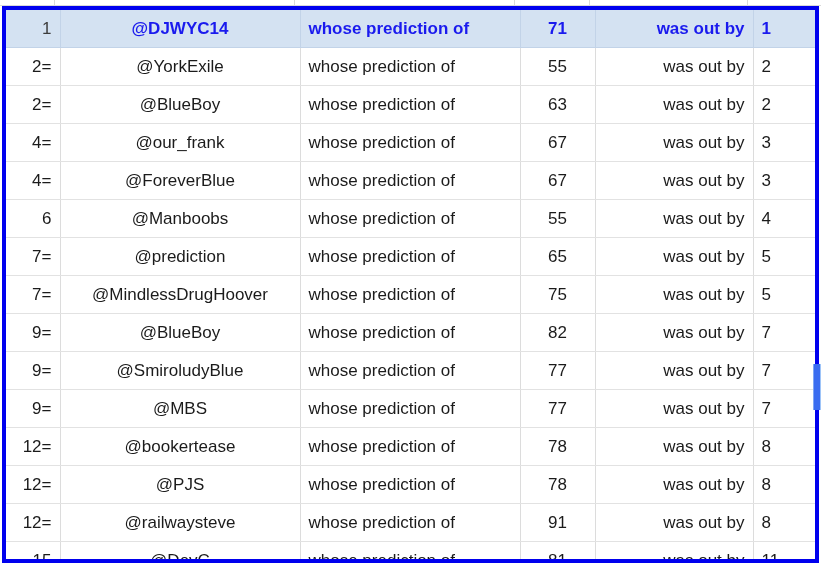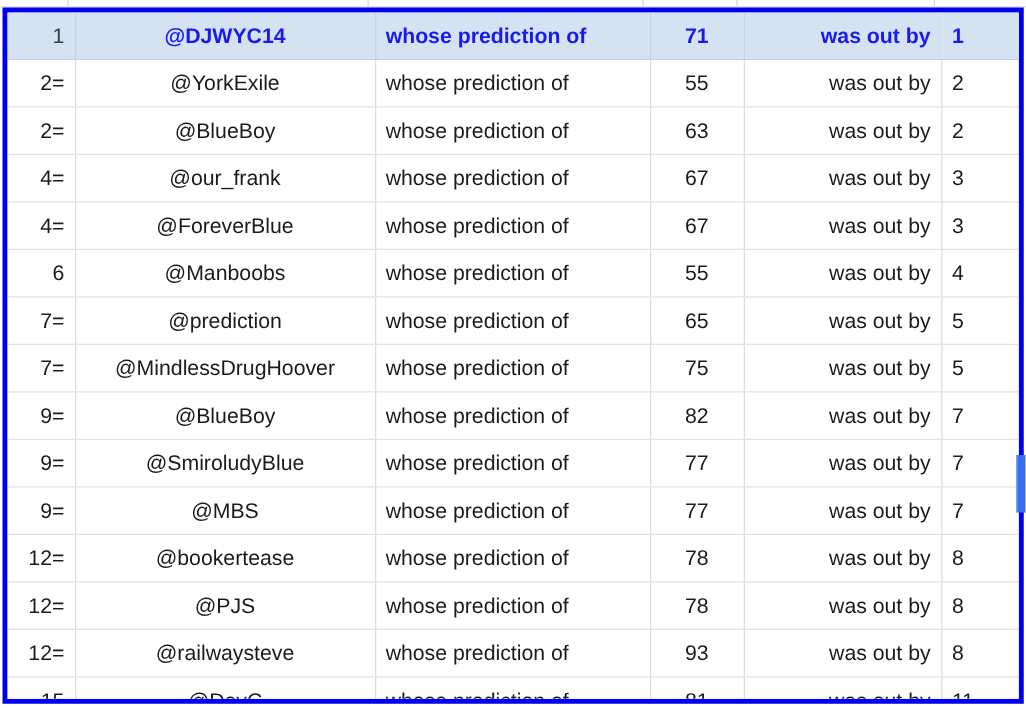--- a/index.html
+++ b/index.html
@@ -237,21 +237,21 @@
             <td class="col-user">@PJS</td>
             <td class="col-phrase">whose prediction of</td>
             <td class="col-value">78</td>
             <td class="col-phrase2">was out by</td>
             <td class="col-diff">8</td>
           </tr>
           <tr>
             <td class="col-rank">12=</td>
             <td class="col-user">@railwaysteve</td>
             <td class="col-phrase">whose prediction of</td>
-            <td class="col-value">93</td>
+            <td class="col-value">91</td>
             <td class="col-phrase2">was out by</td>
             <td class="col-diff">8</td>
           </tr>
           <tr>
             <td class="col-rank">15</td>
             <td class="col-user">@DevC</td>
             <td class="col-phrase">whose prediction of</td>
             <td class="col-value">81</td>
             <td class="col-phrase2">was out by</td>
             <td class="col-diff">11</td>

